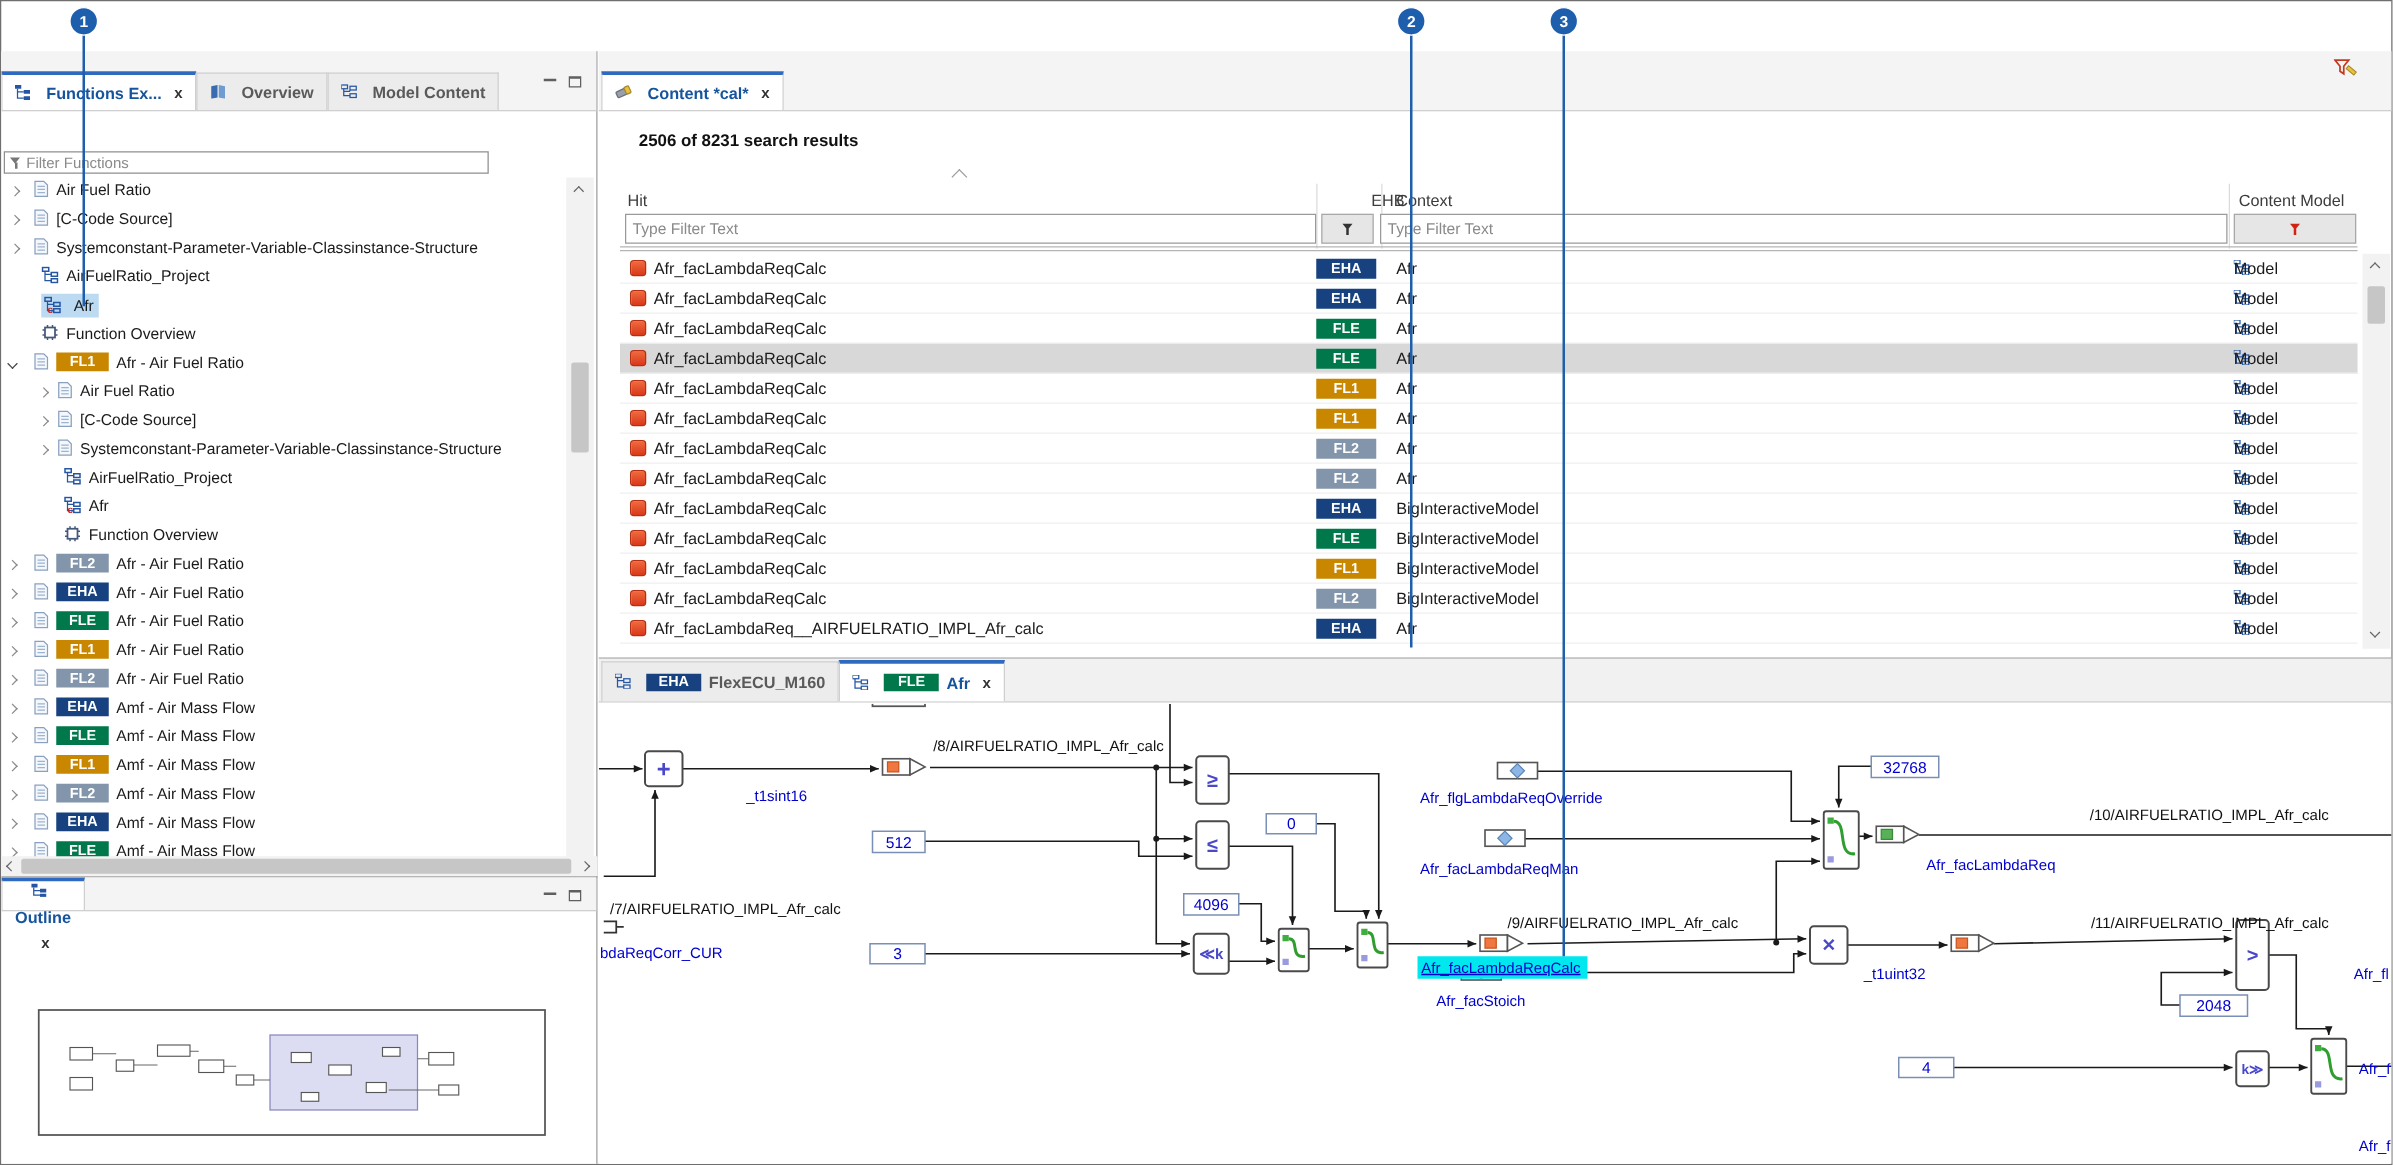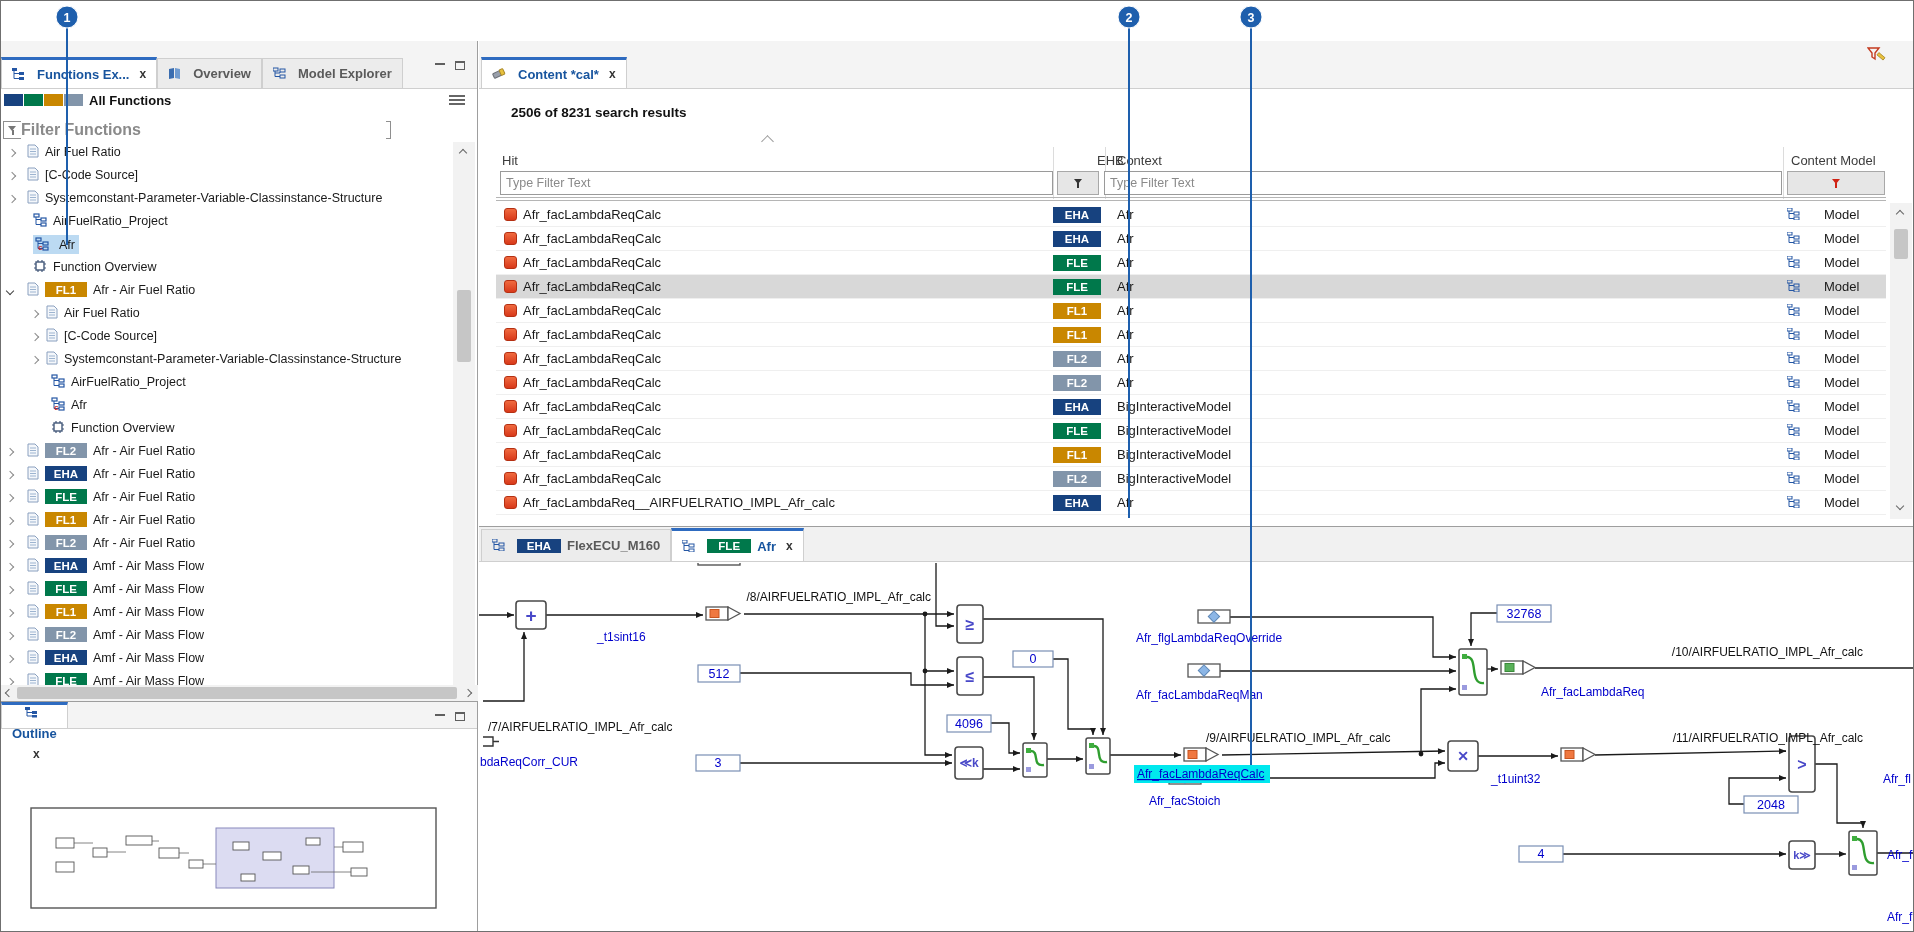--- a/index.html
+++ b/index.html
@@ -28,21 +28,21 @@
   .ico-min { width:10px; height:3px; border-bottom:2px solid #5f5f5f; margin-top:-4px; }
   .ico-max { width:10px; height:9px; border:1px solid #5f5f5f; border-top:2px solid #5f5f5f; }
 
   
   #exp-toolbar { position:absolute; left:0; top:48px; width:100%; height:30px; background:#fff; }
   .legendsq { position:absolute; top:5px; width:19px; height:12px; }
   #exp-title { position:absolute; left:88px; top:4px; font-size:13px; font-weight:bold; color:#111; }
   #viewmenu { position:absolute; right:12px; top:4px; width:16px; height:14px; }
   #viewmenu div { height:2px; background:#666; margin:2px 0; }
   #exp-filter { position:absolute; left:2px; top:80px; width:388px; height:18px; border:1px solid #8f8f8f; background:#fff; display:flex; align-items:center; padding:0 4px; gap:4px; }
-  #exp-filter input { border:none; outline:none; width:100%; font-size:16px; color:#333; font-family:inherit;font-weight:bold; }
+  #exp-filter input { border:none; outline:none; width:100%; font-size:12px; color:#333; font-family:inherit; }
   #exp-filter input::placeholder { color:#8a8a8a; }
   .funnel { width:9px; height:9px; position:relative; flex:0 0 auto; }
   .funnel:before { content:""; position:absolute; left:0; top:0; border-left:4.5px solid transparent; border-right:4.5px solid transparent; border-top:5px solid #777; }
   .funnel:after { content:""; position:absolute; left:3.5px; top:4px; width:2px; height:5px; background:#777; }
   .funnel.red:before { border-top-color:#d02314; }
   .funnel.red:after { background:#d02314; }
   .funnel.dark:before { border-top-color:#333; }
   .funnel.dark:after { background:#333; }
 
   #tree { position:absolute; left:0; top:101px; width:452px; height:583px; overflow:hidden; }
@@ -68,21 +68,21 @@
   .fbtn { position:absolute; top:130px; height:24px; background:#e6e6e6; border:1px solid #a8a8a8; display:flex; align-items:center; justify-content:center; }
   #sep2 { position:absolute; left:17px; top:156px; width:1390px; height:4px; border-top:1px solid #b5b5b5; border-bottom:1px solid #b5b5b5; }
   #results { position:absolute; left:0px; top:162px; width:1436px; height:316px; overflow:hidden; }
   .rrow { position:absolute; left:17px; width:1390px; height:24px; display:flex; align-items:center; border-bottom:1px solid #efefef; font-size:13px; color:#1a1a1a; }
   .rrow.selected { background:#d8d8d8; }
   .hiticon { position:absolute; left:8px; width:13px; height:13px; border-radius:3px; background:linear-gradient(#f06a3f,#d8391a); border:1px solid #b53012; }
   .hittext { position:absolute; left:27px; white-space:nowrap; }
   .rbadge { position:absolute; left:557px; width:48px; text-align:center; color:#fff; font-weight:bold; font-size:11.5px; padding:2px 0; }
   .ctxtext { position:absolute; left:621px; white-space:nowrap; }
   .cticon { position:absolute; left:1291px; top:5px; }
-  .cttext { position:absolute; left:1328px;text-align:right; }
+  .cttext { position:absolute; left:1291px;text-align:right; }
 
   
   #canvas { position:absolute; left:0; top:36px; width:1436px; height:370px; background:#fff; overflow:hidden; }
   svg text { font-family:"Liberation Sans",sans-serif; }
 
   
   #callouts { position:absolute; left:0; top:0; width:1914px; height:932px; pointer-events:none; z-index:60; }
 </style>
 </head>
 <body>
@@ -108,40 +108,28 @@
             </svg></span>
         <span>Overview</span>
       </div>
       <div class="tab">
         <span class="ticon"><svg width="13" height="12">
               <rect x="0" y="1" width="5" height="3" fill="none" stroke="#2456a4"></rect>
               <rect x="7" y="8" width="5" height="3" fill="none" stroke="#2456a4"></rect>
               <path d="M2 4 V9.5 H7 M2 6 H7 M7 6 V5" stroke="#2456a4" fill="none"></path>
               <rect x="7" y="2" width="5" height="3" fill="none" stroke="#2456a4"></rect>
             </svg></span>
-        <span>Model Explorer</span>
+        <span>Model Content</span>
       </div>
     </div>
     <div class="minmax" style="right:12px; top:20px;">
       <div class="ico-min"></div>
       <div class="ico-max"></div>
     </div>
 
-    <div id="exp-toolbar">
-      <span class="legendsq" style="left: 3px; background: rgb(23, 66, 127);" id="leg0"></span>
-      <span class="legendsq" style="left: 23px; background: rgb(0, 120, 75);" id="leg1"></span>
-      <span class="legendsq" style="left: 43px; background: rgb(201, 135, 0);" id="leg2"></span>
-      <span class="legendsq" style="left: 63px; background: rgb(130, 149, 170);" id="leg3"></span>
-      <span id="exp-title">All Functions</span>
-      <span id="viewmenu">
-          <div></div>
-          <div></div>
-          <div></div>
-        </span>
-    </div>
     <div id="exp-filter">
       <span class="funnel"></span>
       <input placeholder="Filter Functions" style="">
     </div>
     <div id="tree">
         <div class="trow" style="top: 0px;">
           <span class="chev r" style="position:absolute;left:8px;top:8px;"></span>
           <span style="position:absolute;left:26px;top:1px;display:flex;align-items:center;">
             <span class="ticon"><svg width="12" height="14">
                 <path d="M1 1 H8 L11 4 V13 H1 Z" fill="#f4f7fb" stroke="#8aa0bf"></path>

